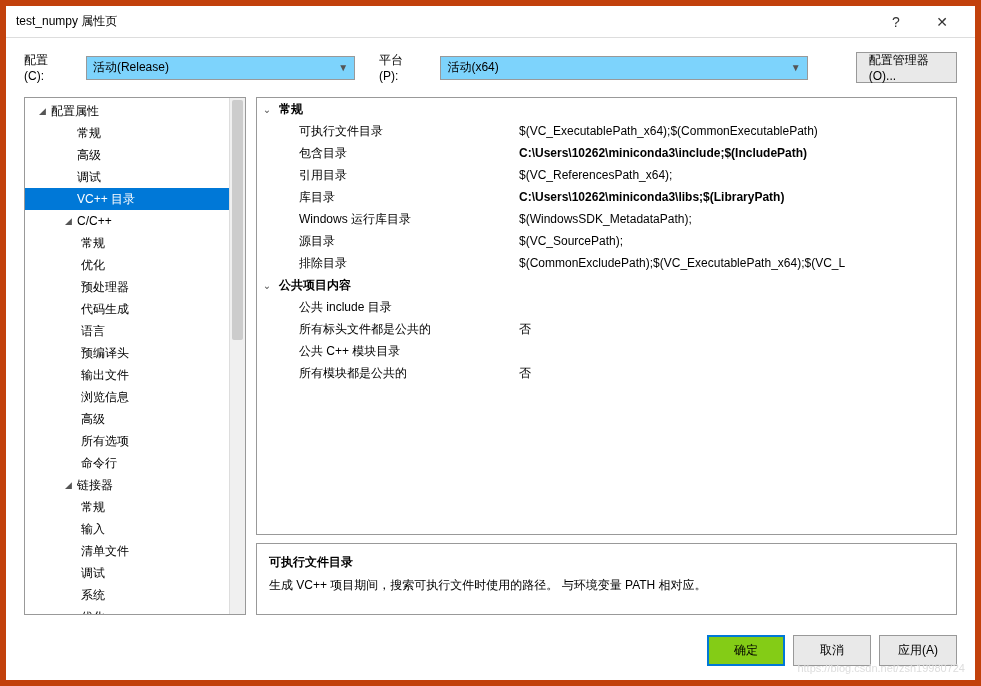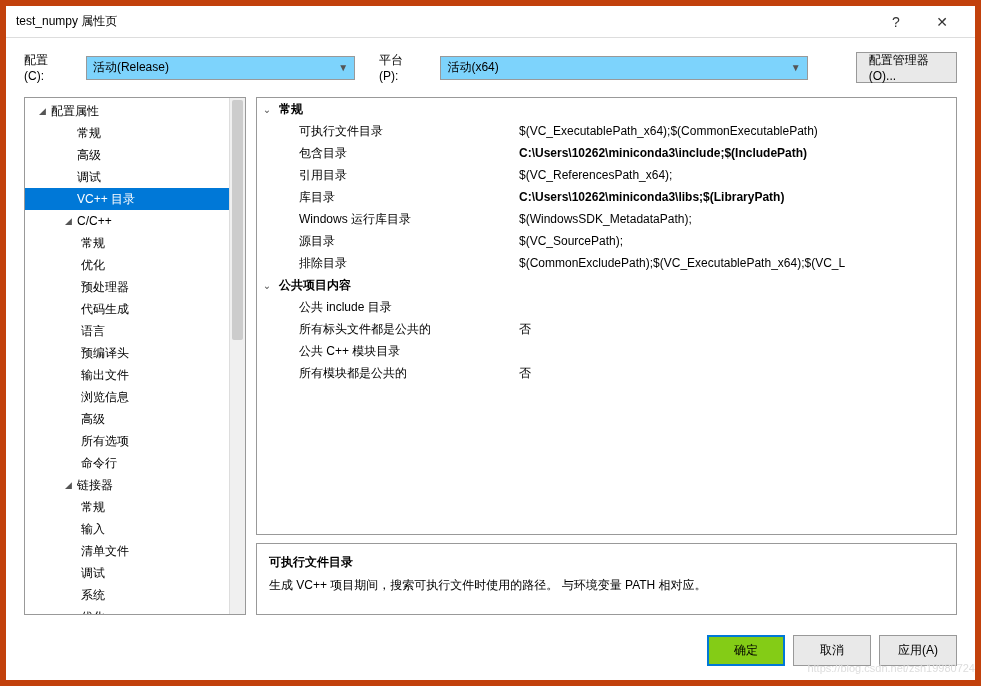--- a/index.html
+++ b/index.html
@@ -36,21 +36,21 @@
 .grid-row.section .gname { font-weight: bold; }
 .grid-row.bold .gval { font-weight: bold; }
 .grid-row.indent .gname { padding-left: 22px; }
 .help-panel { border: 1px solid #999; background: #fff; padding: 10px 12px; height: 72px; }
 .help-title { font-weight: bold; font-size: 12px; margin-bottom: 6px; }
 .help-text { font-size: 12px; }
 .footer { display: flex; justify-content: flex-end; gap: 8px; padding: 10px 18px 14px; }
 .footer .btn { width: 78px; justify-content: center; }
 .btn.primary { border: 2px solid #0078d7; background: #84cc16; }
 .btn.disabled { color: #000000; }
-.watermark { position: absolute; right: 0; bottom: 6px; color: #ddd; font-size: 11px; pointer-events: none; }
+.watermark { position: absolute; right: 10px; bottom: 6px; color: #ddd; font-size: 11px; pointer-events: none; }
 </style>
 </head>
 <body>
 
 <div class="window">
   <div class="titlebar">
     <div class="titlebar-title">test_numpy 属性页</div>
     <div class="titlebar-btn">?</div>
     <div class="titlebar-btn">✕</div>
   </div>

